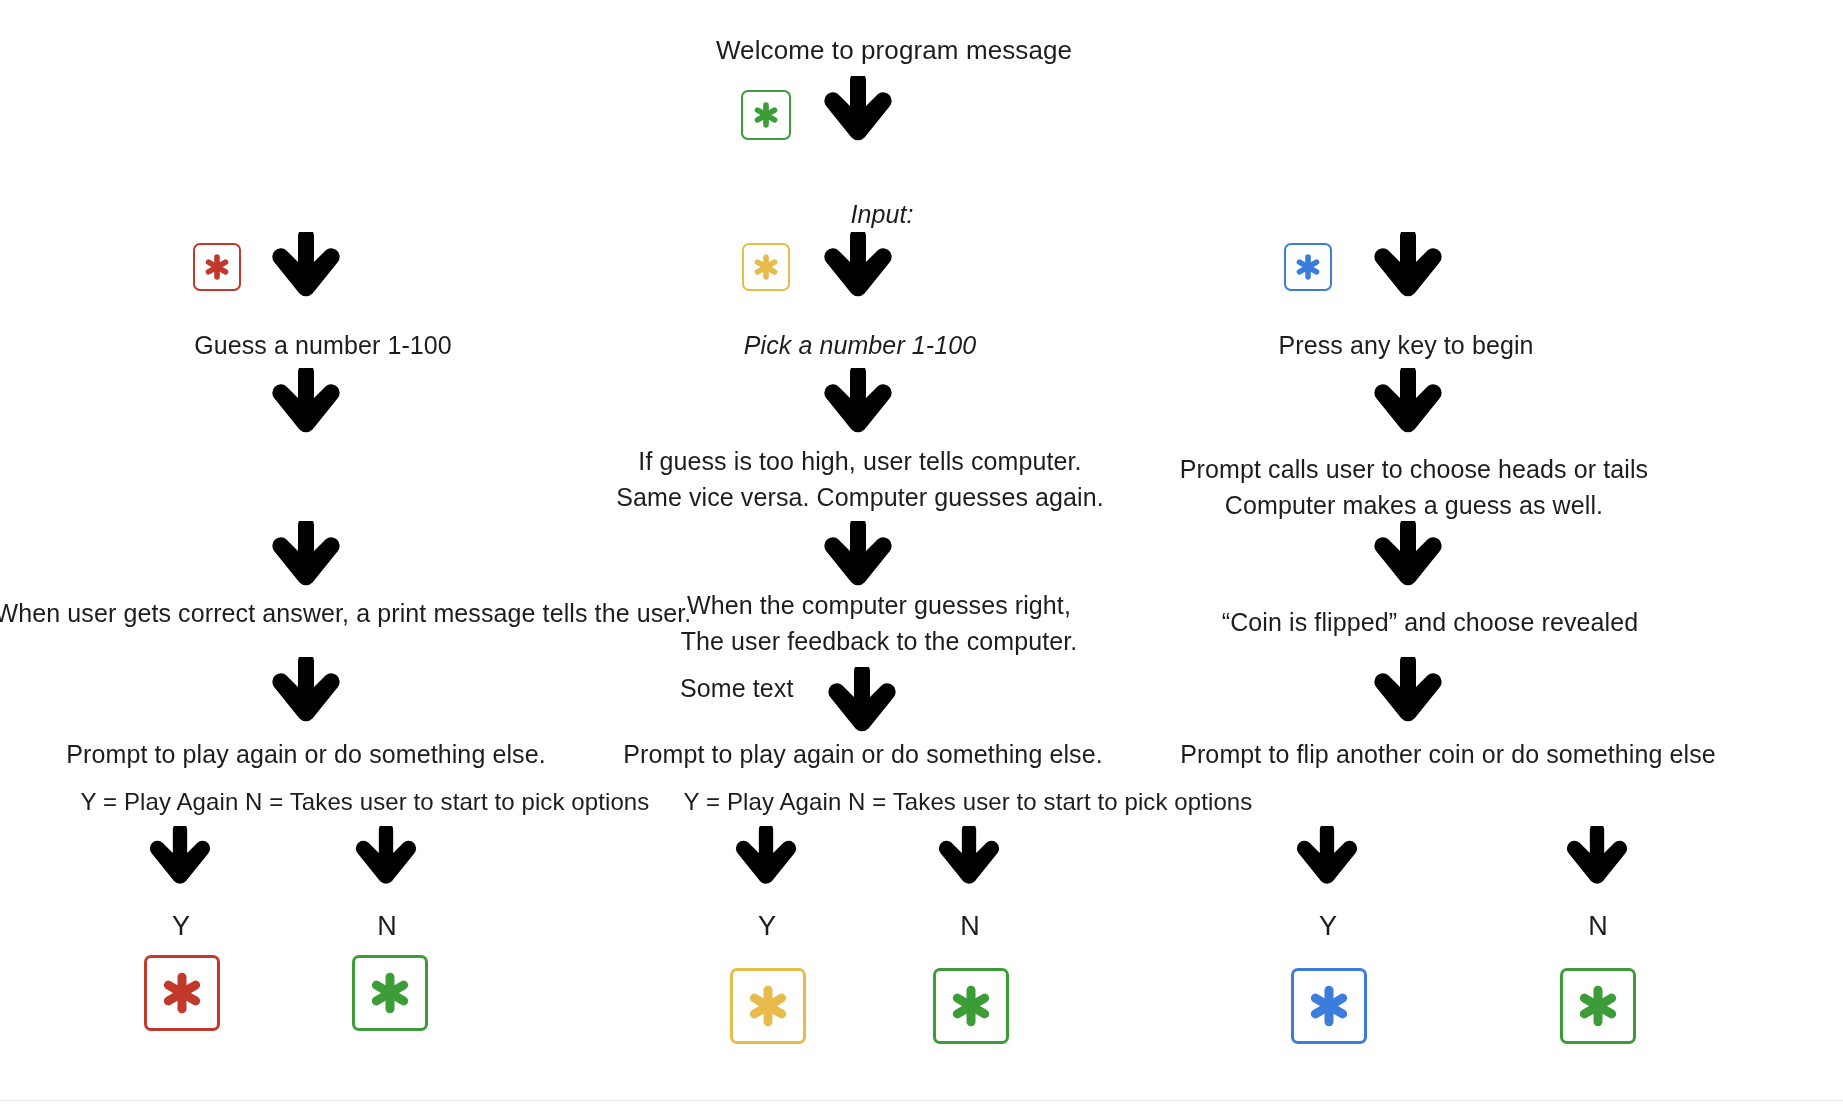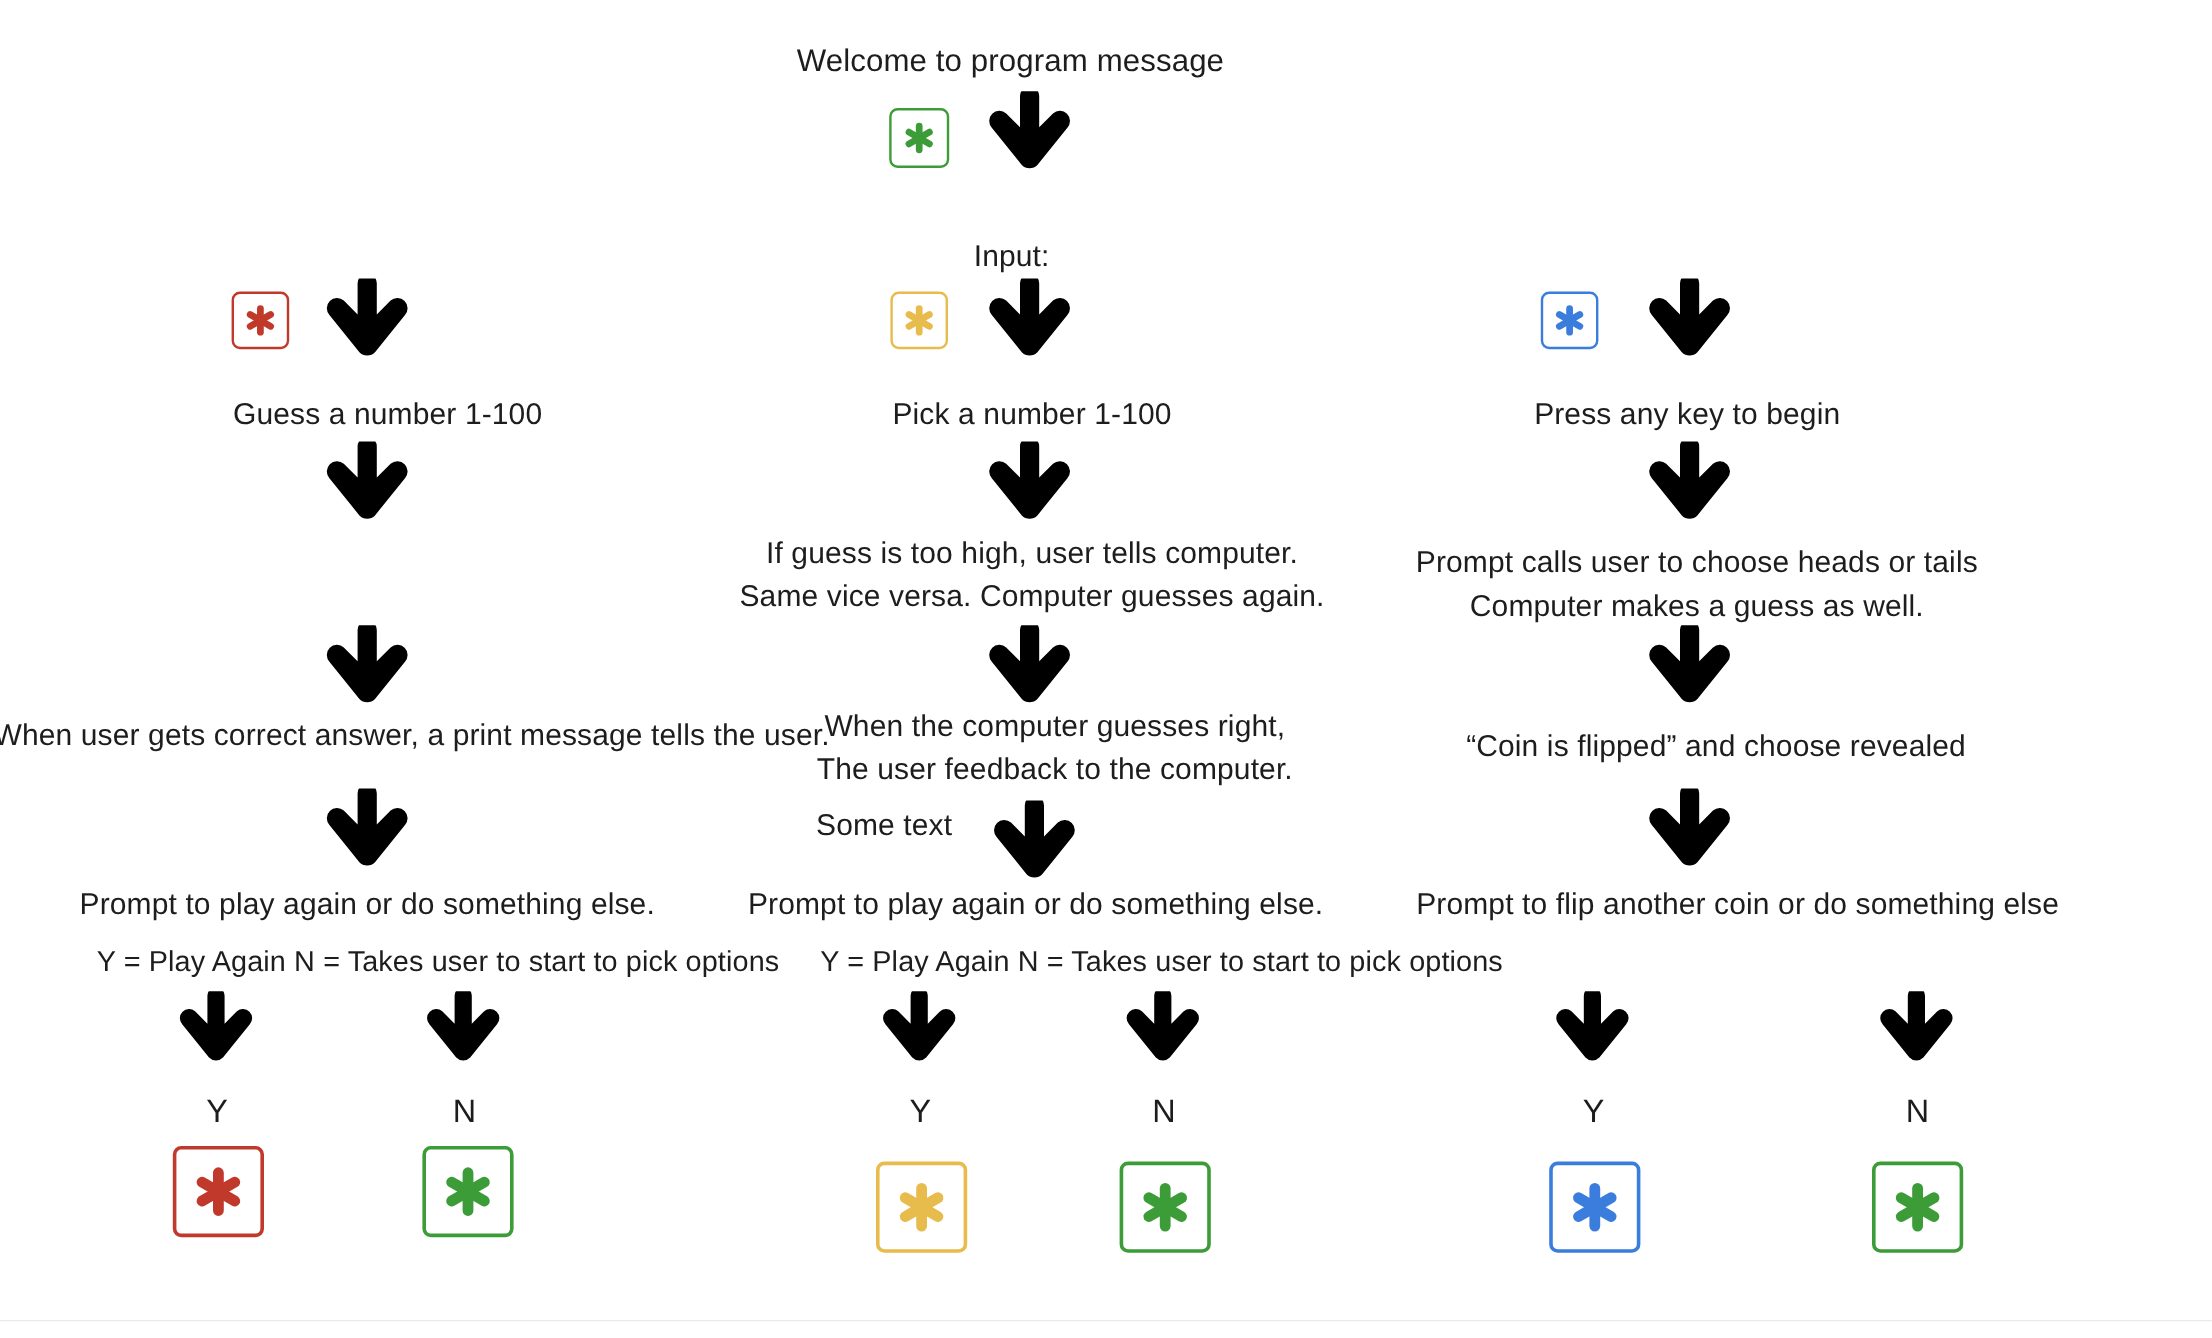--- a/index.html
+++ b/index.html
@@ -64,40 +64,40 @@
     width: 1843px;
     height: 1px;
     background: #e8e8e8;
   }
 </style>
 </head>
 <body>
 
 <div class="canvas">
 
-  <div class="tnode center big" style="left:842px; top:32px;">Welcome to program message</div>
+  <div class="tnode center big" style="left:894px; top:32px;">Welcome to program message</div>
 
   <div class="chip" id="chip-start" style="left:766px; top:90px; width:50px; height:50px; border-width:2px; border-color:#3c9c37;">
     <svg width="30" height="30" viewBox="0 0 32 32">
       <g fill="#3c9c37">
         <rect x="13" y="2.5" width="6" height="27" rx="3"></rect>
         <rect x="13" y="2.5" width="6" height="27" rx="3" transform="rotate(60 16 16)"></rect>
         <rect x="13" y="2.5" width="6" height="27" rx="3" transform="rotate(120 16 16)"></rect>
       </g>
     </svg>
   </div>
 
   <div class="arrow" style="left:858px; top:76px; width:76px; height:70px;">
     <svg width="76" height="70" viewBox="0 0 76 70">
       <path fill="#000" d="M30 4 a8 8 0 0 1 16 0 v26 l11.5 -11.5 a8.5 8.5 0 0 1 12 12 L44.5 61.5 a9 9 0 0 1 -13 0 L6.5 30.5 a8.5 8.5 0 0 1 12 -12 L30 30 z"></path>
     </svg>
   </div>
 
 
-  <div class="tnode center" style="left:843px; top:196px;">Input:</div>
+  <div class="tnode center" style="left:882px; top:196px;font-style:italic;">Input:</div>
 
   <div class="chip" style="left:217px; top:243px; width:48px; height:48px; border-width:2px; border-color:#c0392b;">
     <svg width="30" height="30" viewBox="0 0 32 32">
       <g fill="#c0392b">
         <rect x="13" y="2.5" width="6" height="27" rx="3"></rect>
         <rect x="13" y="2.5" width="6" height="27" rx="3" transform="rotate(60 16 16)"></rect>
         <rect x="13" y="2.5" width="6" height="27" rx="3" transform="rotate(120 16 16)"></rect>
       </g>
     </svg>
   </div>
@@ -131,21 +131,21 @@
       </g>
     </svg>
   </div>
   <div class="arrow" style="left:1408px; top:232px; width:76px; height:70px;">
     <svg width="76" height="70" viewBox="0 0 76 70">
       <path fill="#000" d="M30 4 a8 8 0 0 1 16 0 v26 l11.5 -11.5 a8.5 8.5 0 0 1 12 12 L44.5 61.5 a9 9 0 0 1 -13 0 L6.5 30.5 a8.5 8.5 0 0 1 12 -12 L30 30 z"></path>
     </svg>
   </div>
 
   <div class="tnode center" style="left:323px; top:327px;">Guess a number 1-100</div>
-  <div class="tnode center" style="left:860px; top:327px;">Pick a number 1-100</div>
+  <div class="tnode center" style="left:860px; top:327px;font-style:italic;">Pick a number 1-100</div>
   <div class="tnode center" style="left:1406px; top:327px;">Press any key to begin</div>
 
   <div class="arrow" style="left:306px; top:368px; width:76px; height:70px;">
     <svg width="76" height="70" viewBox="0 0 76 70">
         <path fill="#000" d="M30 4 a8 8 0 0 1 16 0 v26 l11.5 -11.5 a8.5 8.5 0 0 1 12 12 L44.5 61.5 a9 9 0 0 1 -13 0 L6.5 30.5 a8.5 8.5 0 0 1 12 -12 L30 30 z"></path>
       </svg>
   </div>
   <div class="arrow" style="left:858px; top:368px; width:76px; height:70px;">
     <svg width="76" height="70" viewBox="0 0 76 70">
         <path fill="#000" d="M30 4 a8 8 0 0 1 16 0 v26 l11.5 -11.5 a8.5 8.5 0 0 1 12 12 L44.5 61.5 a9 9 0 0 1 -13 0 L6.5 30.5 a8.5 8.5 0 0 1 12 -12 L30 30 z"></path>

